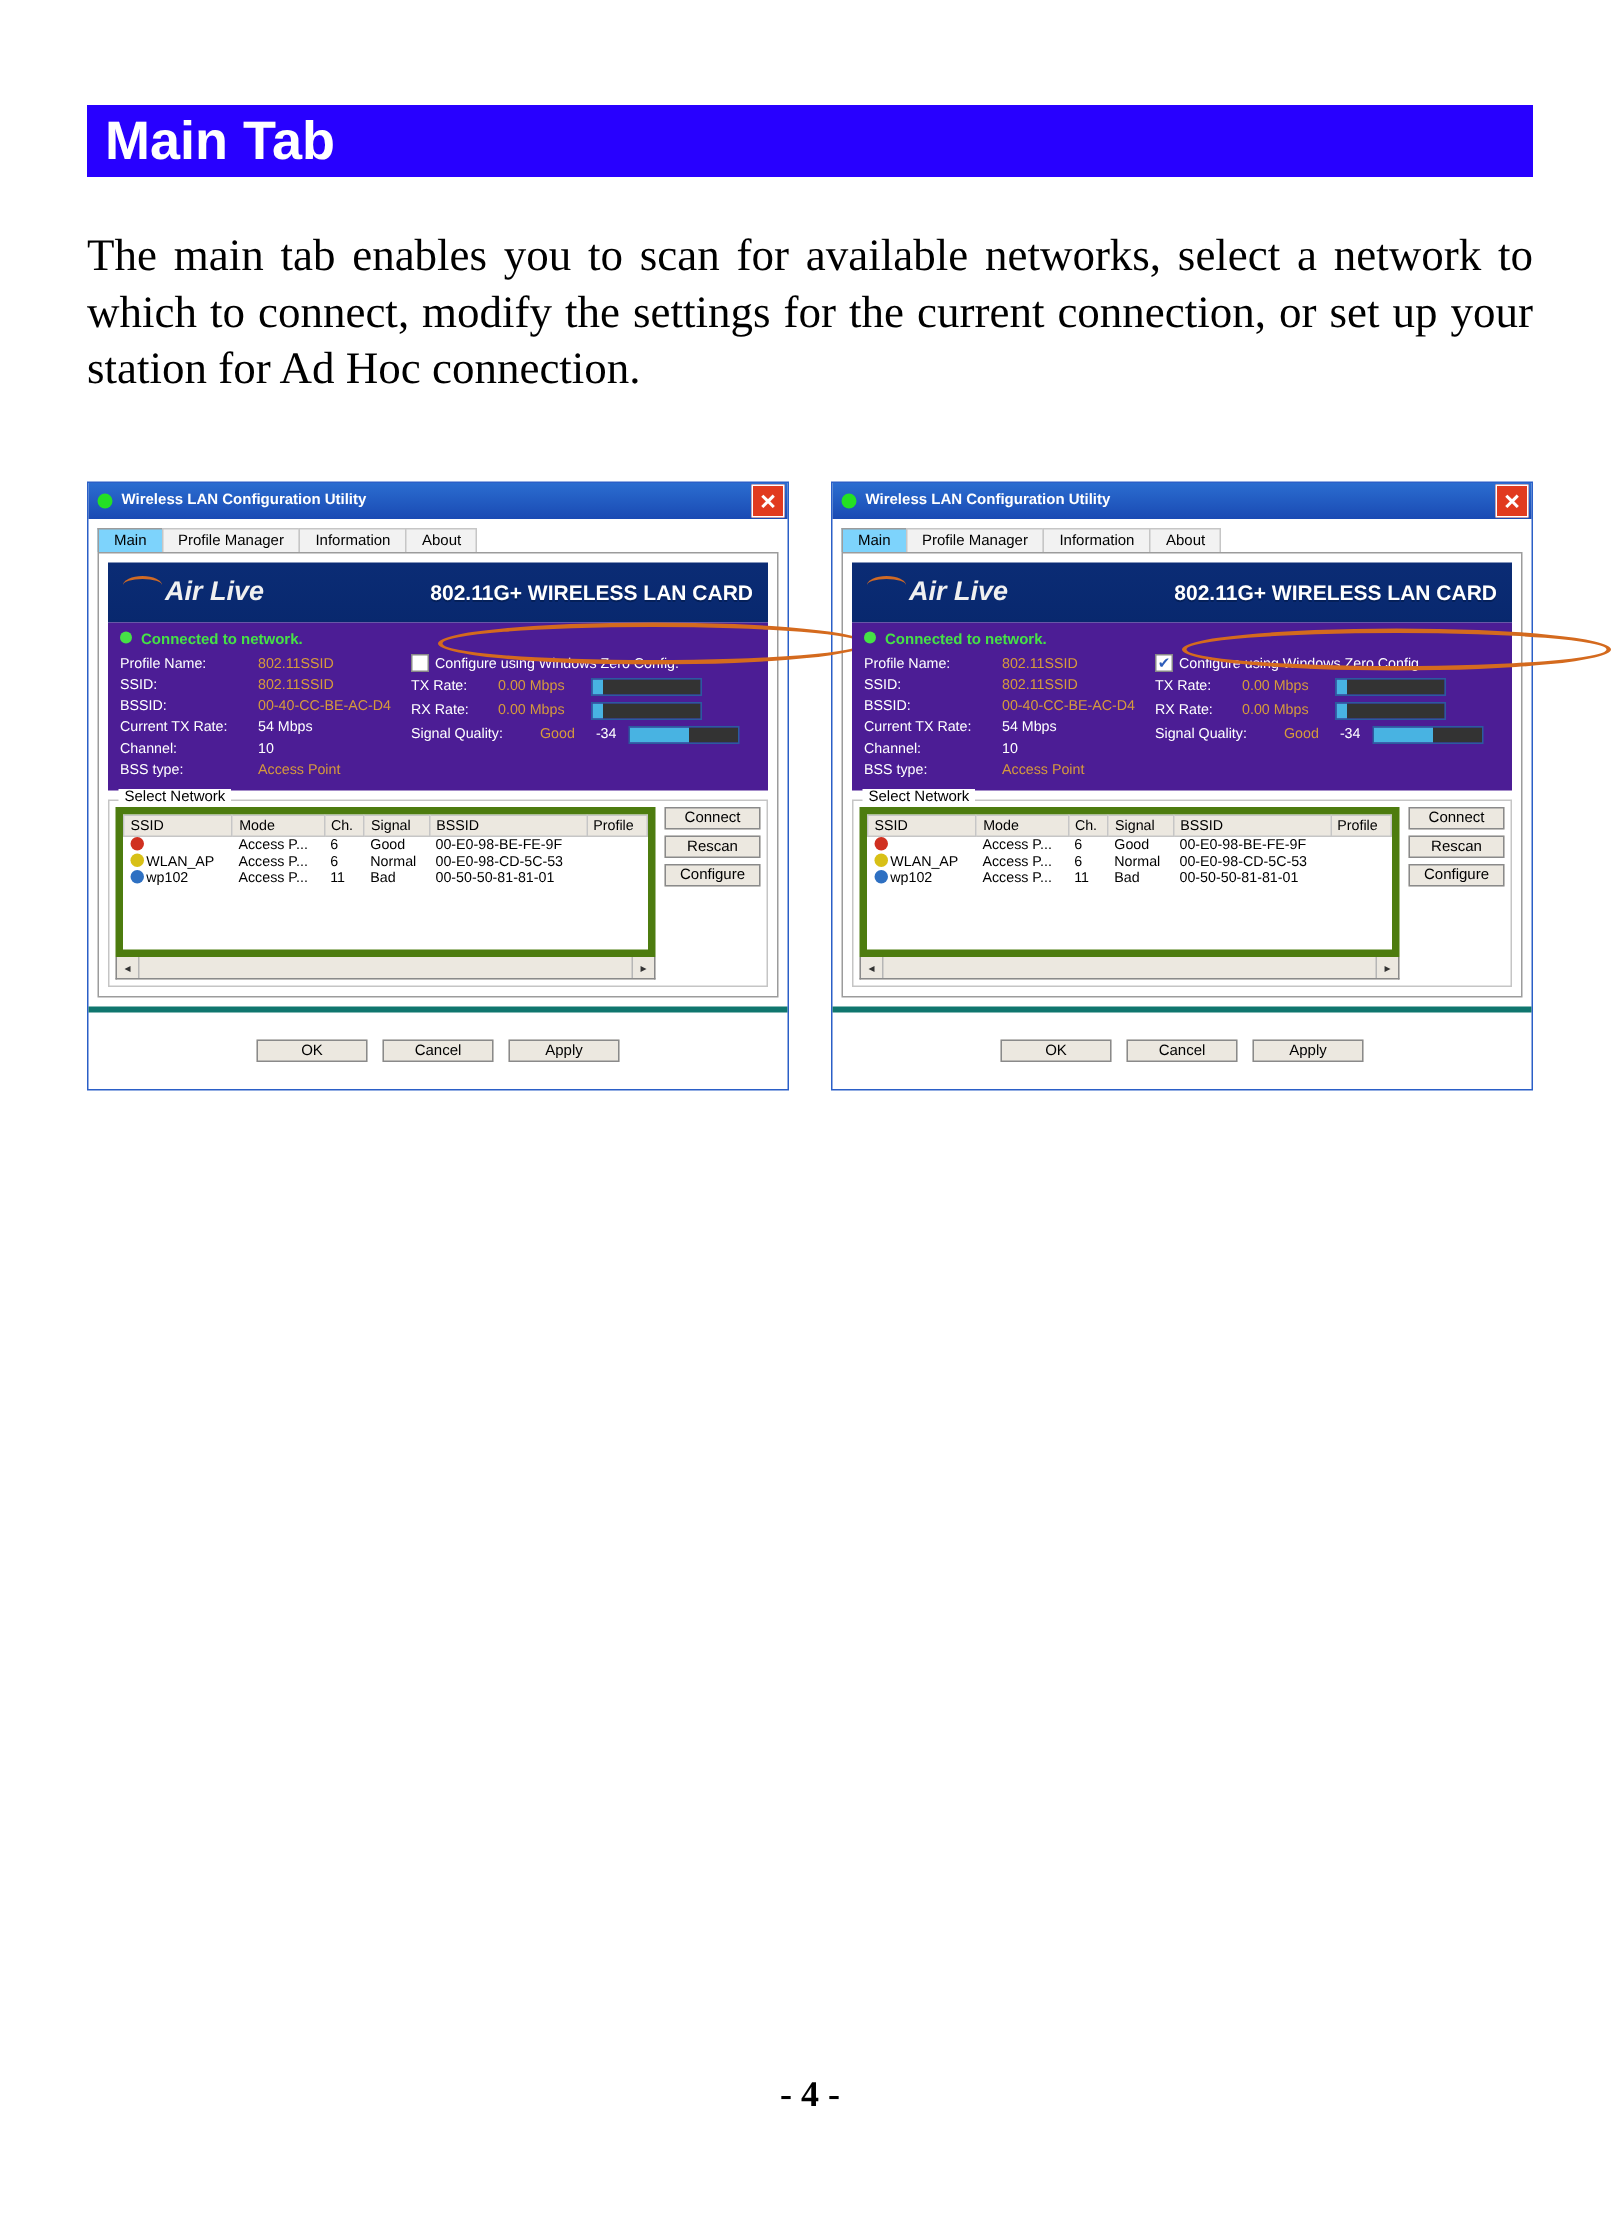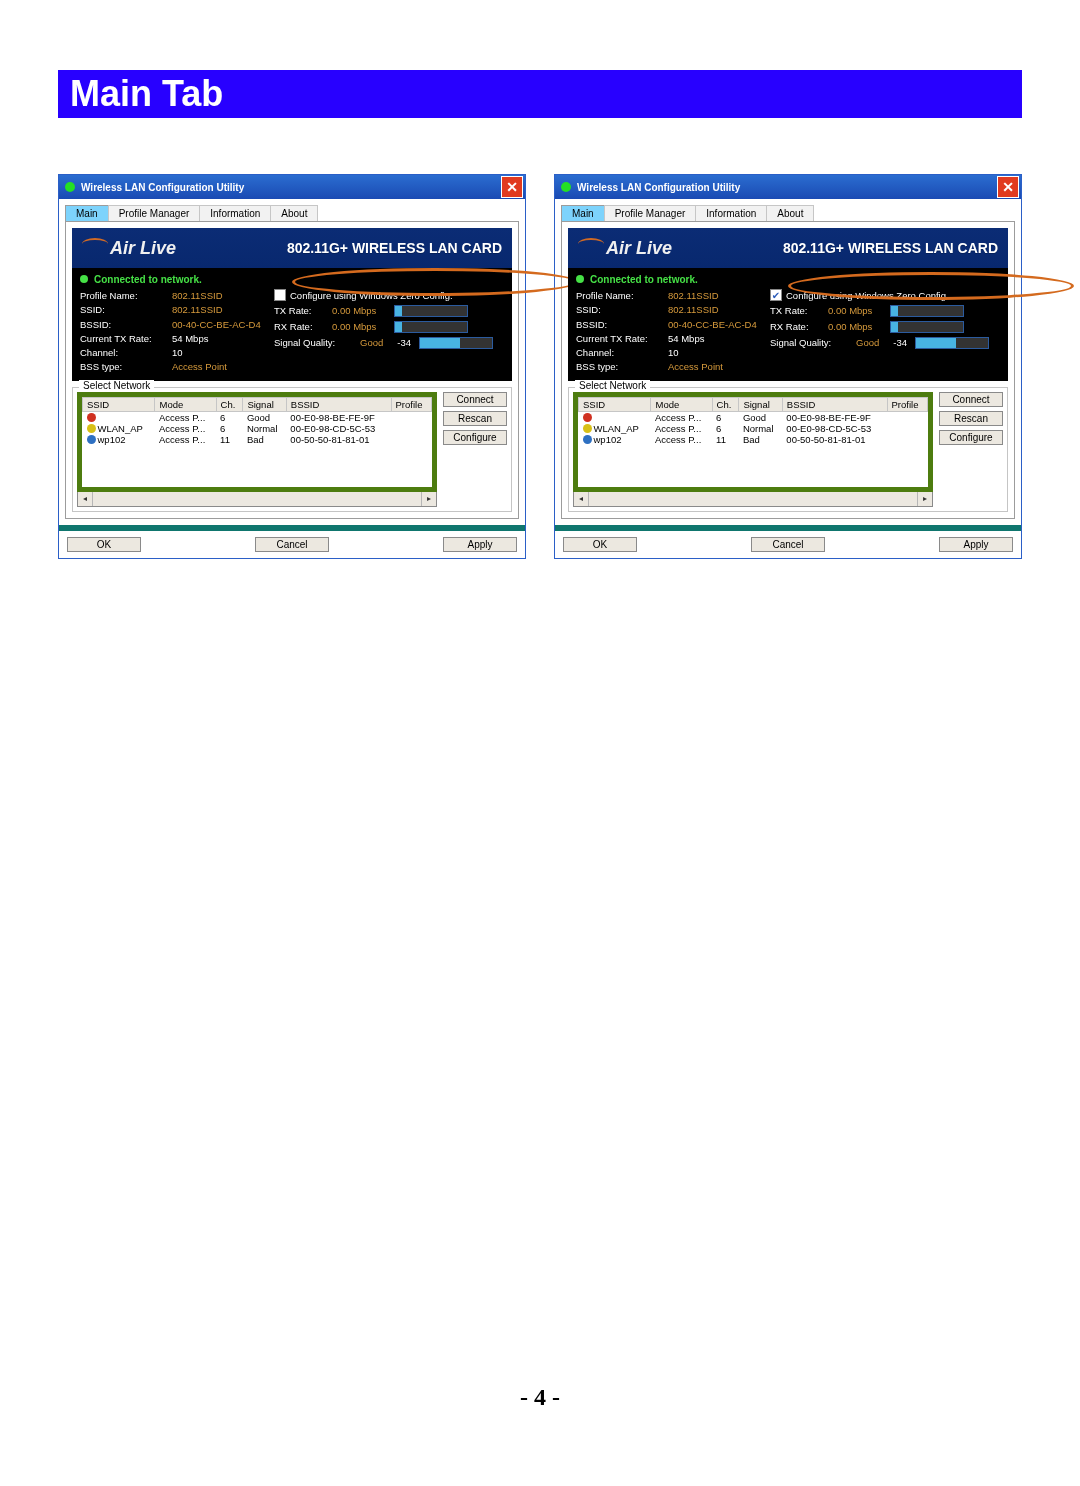--- a/index.html
+++ b/index.html
@@ -14,29 +14,29 @@
 .titlebar .close{margin-left:auto;width:20px;height:20px;background:#e13a1f;color:#fff;display:flex;align-items:center;justify-content:center;margin-right:2px;border:1px solid #fff;font-size:14px;font-weight:bold}
 .tabs{display:flex;margin:6px 0 0 6px}
 .tab{border:1px solid #9c9c9c;border-bottom:none;padding:2px 10px;background:#7dd3fc;margin-right:-1px;font-size:10px}
 .tab.inactive{background:#f2f2f2;border-color:#c6c6c6}
 .tabpane{border:1px solid #9c9c9c;margin:0 6px 6px 6px;padding:6px}
 .banner{background:linear-gradient(#0b2c75,#08286e);height:40px;display:flex;align-items:center;color:#fff;position:relative;padding:0 10px}
 .brand{font-style:italic;font-weight:bold;font-size:18px}
 .brand .air{color:#f0f0f0}
 .brand .wave{width:26px;height:10px;border-top:2px solid #d06a25;border-radius:50% 50% 0 0;display:inline-block;vertical-align:4px;margin-right:2px}
 .card-name{margin-left:auto;font-weight:bold;font-size:14px;text-shadow:0 1px 0 #052059}
-.status-area{background:#000000;padding:6px 8px;position:relative;color:#fff}
+.status-area{background:#4c1d95;padding:6px 8px;position:relative;color:#fff}
 .connected{color:#46e146;font-weight:bold}
 .conn-dot{display:inline-block;width:8px;height:8px;background:#46e146;border-radius:50%;margin-right:6px}
 .info-grid{display:flex;margin-top:4px}
 .info-left{flex:1;font-size:9.5px;line-height:1.5}
 .info-right{width:230px;font-size:9.5px}
 .orange-val{color:#d69a3c}
 .white{color:#fff}
-.cfg-row{display:flex;align-items:center;margin-bottom:4px}
+.cfg-row{display:flex;align-items:flex-end;margin-bottom:4px}
 .chkbox{width:10px;height:10px;border:1px solid #888;background:#fff;display:inline-flex;align-items:center;justify-content:center;margin-right:4px;font-size:10px;color:#2e5dba}
 .rate-row{display:flex;align-items:flex-start;gap:8px;margin-bottom:4px}
 .rate-row .lbl{width:50px}
 .rate-row .val{width:54px}
 .mini-bar{width:72px;height:10px;border:1px solid #2b5b9f;background:linear-gradient(to right,#48b3e2 0%,#48b3e2 10%,#333 10%)}
 .mini-bar.good{background:linear-gradient(to right,#48b3e2 0%,#48b3e2 55%,#333 55%)}
 .circle-hl{position:absolute;border:3px solid #d46a1e;border-radius:50%;pointer-events:none}
 .sel-net{border:1px solid #c5c5c5;margin-top:6px;padding:4px;position:relative}
 .sel-net .legend{position:absolute;top:-8px;left:6px;background:#fff;padding:0 4px;font-size:10px}
 .netlist-wrap{display:flex;gap:6px}
@@ -46,32 +46,33 @@
 .netlist td{padding:0 4px;white-space:nowrap}
 .net-icon{display:inline-block;width:9px;height:9px;border-radius:50%;margin-right:2px;vertical-align:-1px}
 .ic-red{background:#d03020}
 .ic-yel{background:#d8c016}
 .ic-blue{background:#2e70c2}
 .scroll-h{height:14px;background:#ece8e0;border:1px solid #8a8a8a;border-top:none;display:flex}
 .scroll-h .arr{width:14px;background:#ece8e0;border-right:1px solid #b6b6b6;display:flex;align-items:center;justify-content:center;font-size:8px;color:#333}
 .scroll-h .arr:last-child{border-right:none;border-left:1px solid #b6b6b6;margin-left:auto}
 .btn-stack{display:flex;flex-direction:column;gap:4px}
 .btn{border:1px solid #8a8a8a;background:#ece8e0;padding:1px 0;width:62px;text-align:center;font-size:10px}
-.bottom-btns{display:flex;justify-content:space-between;gap:10px;padding:6px 8px;border-top:6px solid #0f766e}
+.bottom-btns{display:flex;justify-content:center;gap:10px;padding:18px 8px;border-top:4px solid #0f766e}
 .bottom-btns .btn{width:72px}
 .label{display:inline-block;width:92px}
 .page-num{position:absolute;width:1080px;text-align:center;font-weight:bold;font-size:24px;top:1384px}
 </style>
 </head>
 <body>
 
 <div class="page">
   <div class="title-bar">
     <span class="title">Main Tab</span>
   </div>
+  <div class="body-text">The main tab enables you to scan for available networks, select a network to which to connect, modify the settings for the current connection, or set up your station for Ad Hoc connection.</div>
 
   <div class="screens">
       <div class="app-window">
         <div class="titlebar">
     <span class="dot"></span>
     <span>Wireless LAN Configuration Utility</span>
     <span class="close">✕</span>
   </div>
         <div class="tabs">
           <span class="tab ">Main</span>

